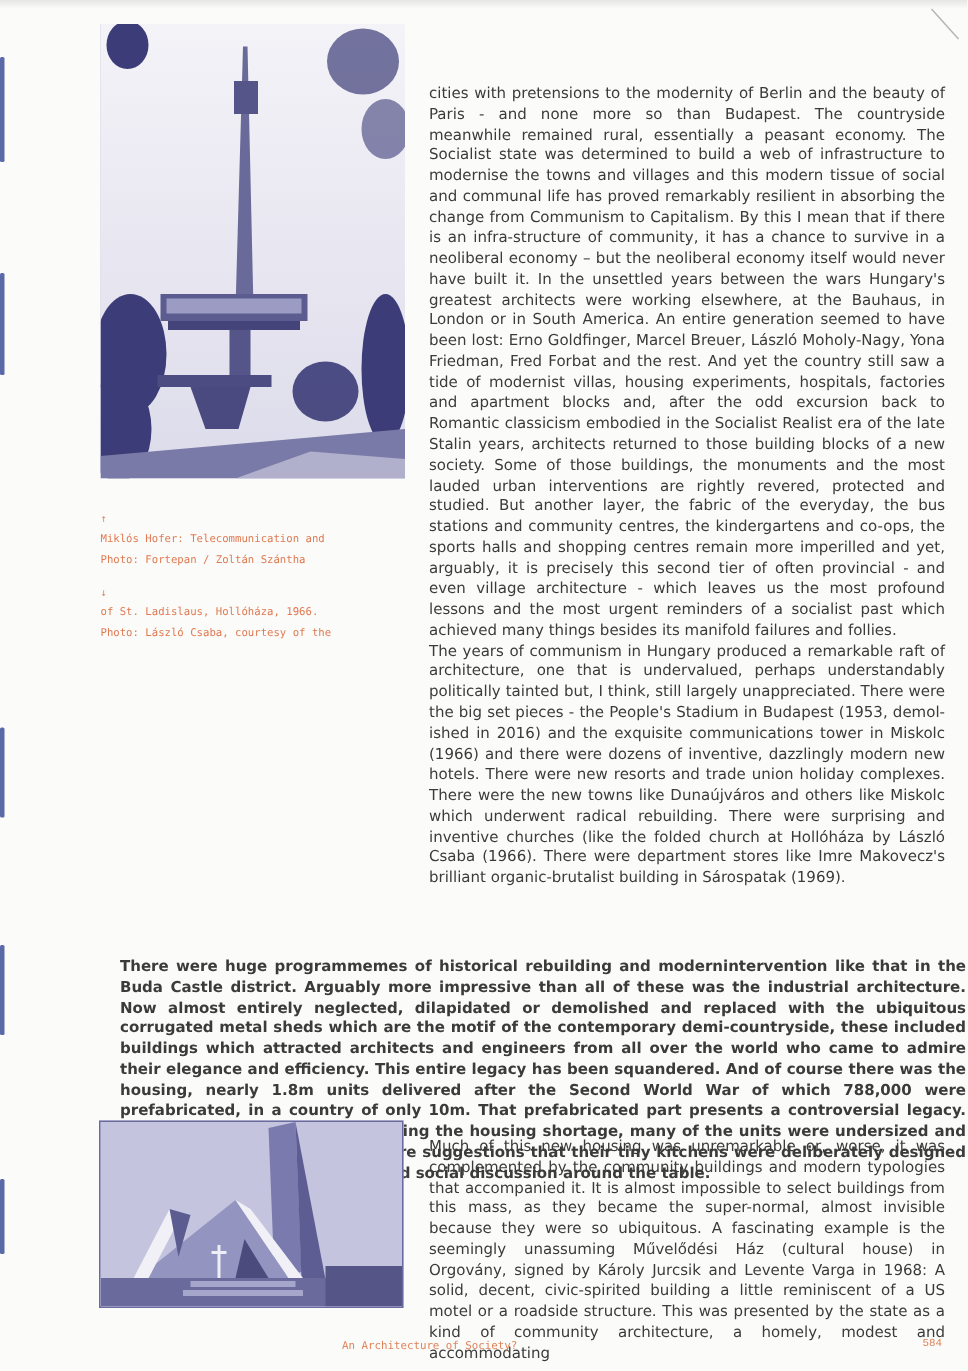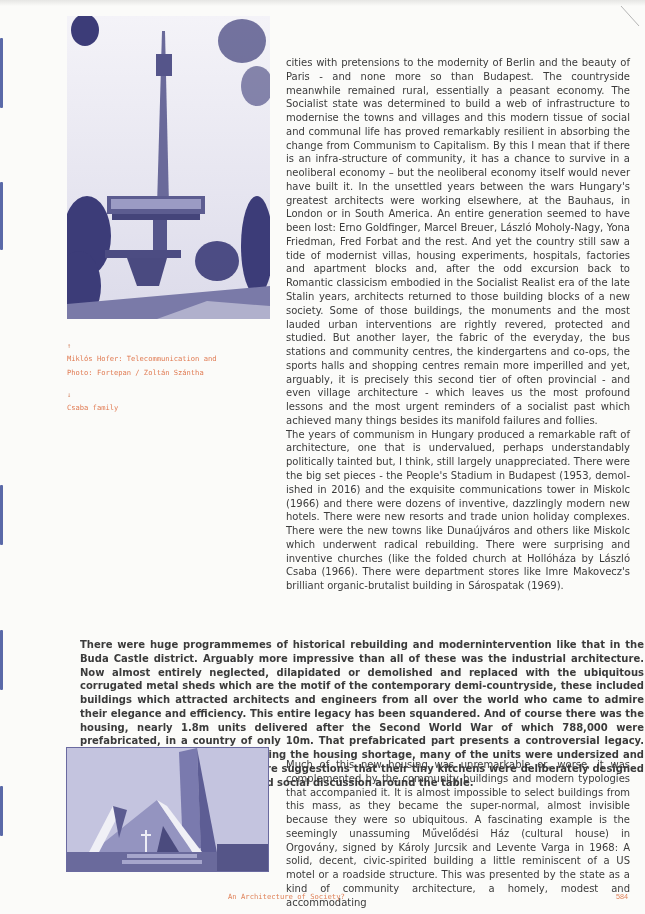--- a/index.html
+++ b/index.html
@@ -26,21 +26,21 @@
 
   .body-text { position:absolute; font-size:10px; line-height:13.77px; color:#3b3b3b; text-align:justify;margin-top:40px; }
   .body-text p { margin:0; text-indent:0; }
   .col-right-top { left:286px; top:16px; width:344px; }
   .wide-block { left:80px; top:598px; width:564px;font-weight:bold; }
   .col-right-bottom { left:286px; top:718px; width:344px; }
 
   .footer-title { position:absolute; left:228px; top:892px;
     font-family:"DejaVu Sans Mono", "Liberation Mono", monospace; font-size:7.2px; color:#e0845c; }
   .page-number { position:absolute; right:17px; top:892px;
-    font-family:Liberation Sans, sans-serif; font-size:7.2px; color:#e0845c;margin-left:48px; }
+    font-family:Liberation Mono, monospace; font-size:7.2px; color:#e0845c;margin-left:48px; }
 </style>
 </head>
 <body>
 
 <div class="edge-shadow"></div>
 <svg class="fold-mark" viewBox="0 0 22 24">
   <line x1="2" y1="2" x2="20" y2="22" stroke="#b5b5b5" stroke-width="1"></line>
 </svg>
 
 <div class="left-tab" style="top:38px;height:70px;"></div>
@@ -87,21 +87,22 @@
 </div>
 
 <div class="captions">
   <div class="caption-block">
     <span class="caption-arrow">↑</span>
     <div>Miklós Hofer: Telecommunication and</div>
     <div>Photo: Fortepan / Zoltán Szántha</div>
   </div>
   <div class="caption-block">
     <span class="caption-arrow">↓</span>
-    <div>Csaba family</div>
+    <div>of St. Ladislaus, Hollóháza, 1966.</div>
+    <div>Photo: László Csaba, courtesy of the</div>
   </div>
 </div>
 
 <div class="body-text col-right-top">
   <p>cities with pretensions to the modernity of Berlin and the beauty of Paris - and none more so than Budapest. The countryside meanwhile remained rural, essentially a peasant economy. The Socialist state was determined to build a web of infrastructure to modernise the towns and villages and this modern tissue of social and communal life has proved remarkably resilient in absorbing the change from Communism to Capitalism. By this I mean that if there is an infra-structure of community, it has a chance to survive in a neoliberal economy – but the neoliberal economy itself would never have built it. In the unsettled years between the wars Hungary's greatest architects were working elsewhere, at the Bauhaus, in London or in South America. An entire generation seemed to have been lost: Erno Goldfinger, Marcel Breuer, László Moholy-Nagy, Yona Friedman, Fred Forbat and the rest. And yet the country still saw a tide of modernist villas, housing experiments, hospitals, factories and apartment blocks and, after the odd excursion back to Romantic classicism embodied in the Socialist Realist era of the late Stalin years, architects returned to those building blocks of a new society. Some of those buildings, the monuments and the most lauded urban interventions are rightly revered, protected and studied. But another layer, the fabric of the everyday, the bus stations and community centres, the kindergartens and co-ops, the sports halls and shopping centres remain more imperilled and yet, arguably, it is precisely this second tier of often provincial - and even village architecture - which leaves us the most profound lessons and the most urgent reminders of a socialist past which achieved many things besides its manifold failures and follies.</p>
   <p>The years of communism in Hungary produced a remarkable raft of architecture, one that is undervalued, perhaps understandably politically tainted but, I think, still largely unappreciated. There were the big set pieces - the People's Stadium in Budapest (1953, demol-ished in 2016) and the exquisite communications tower in Miskolc (1966) and there were dozens of inventive, dazzlingly modern new hotels. There were new resorts and trade union holiday complexes. There were the new towns like Dunaújváros and others like Miskolc which underwent radical rebuilding. There were surprising and inventive churches (like the folded church at Hollóháza by László Csaba (1966). There were department stores like Imre Makovecz's brilliant organic-brutalist building in Sárospatak (1969).</p>
 </div>
 
 <div class="body-text wide-block">
   <p>There were huge programmemes of historical rebuilding and modernintervention like that in the Buda Castle district. Arguably more impressive than all of these was the industrial architecture. Now almost entirely neglected, dilapidated or demolished and replaced with the ubiquitous corrugated metal sheds which are the motif of the contemporary demi-countryside, these included buildings which attracted architects and engineers from all over the world who came to admire their elegance and efficiency. This entire legacy has been squandered. And of course there was the housing, nearly 1.8m units delivered after the Second World War of which 788,000 were prefabricated, in a country of only 10m. That prefabricated part presents a controversial legacy. Undoubtedly effective in addressing the housing shortage, many of the units were undersized and poorly constructed and there were suggestions that their tiny kitchens were deliberately designed to discourage family cohesion and social discussion around the table.</p>

